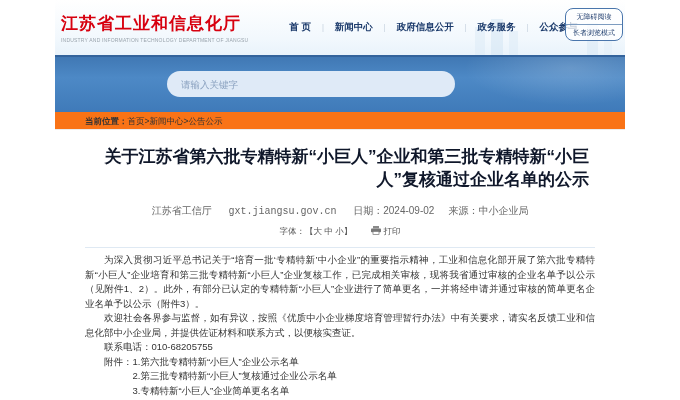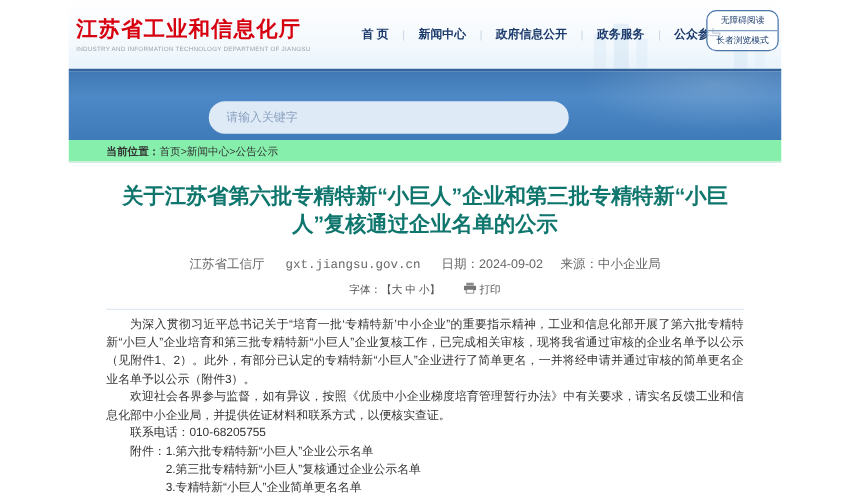--- a/index.html
+++ b/index.html
@@ -30,38 +30,38 @@
   .access-item { display:block; width:100%; text-align:center; font-size:7px; color:#1b3a6b;
     padding:4px 0; line-height:1; cursor:pointer; }
   .access-item + .access-item { border-top:1px solid #7d9cc0; }
 
   
   .band { height:57px; position:relative;
     border-top:2px solid #33639c;
     background:linear-gradient(180deg,#4078b4 0%,#4d89c6 38%,#3f7ab9 100%); }
   .band::after { content:""; position:absolute; right:0; top:0; width:180px; height:100%;
     background:radial-gradient(ellipse at 70% 20%, rgba(255,255,255,.18), rgba(255,255,255,0) 60%); }
-  .search-row { position:absolute; left:112px; top:24px; display:flex; align-items:center; z-index:2; }
+  .search-row { position:absolute; left:112px; top:14px; display:flex; align-items:center; z-index:2; }
   .search-input { width:288px; height:26px; border:none; outline:none; border-radius:13px;
     background:#dfeaf7; padding:0 14px; font-size:9.5px; color:#33475e;
     font-family:"Liberation Sans","DejaVu Sans",sans-serif; }
   .search-input::placeholder { color:#8ba2c0; }
   .search-btn { width:50px; height:27px; margin-left:12px; border:none; border-radius:5px;
     background:#1b4c8f; color:#fff; font-size:10px; font-weight:bold; letter-spacing:2px;
     cursor:pointer; font-family:"Liberation Sans","DejaVu Sans",sans-serif; }
 
   
-  .crumb { height:18px; line-height:18px; background:#86efac; border-bottom:1px solid #ececec;
+  .crumb { height:18px; line-height:18px; background:#f97316; border-bottom:1px solid #ececec;
     padding-left:30px; font-size:8.5px; color:#333; }
   .crumb b { font-weight:bold; color:#333; }
 
   
   .article { padding:0 30px; background:#fff; }
-  .art-title { margin:15px 6px 0; text-align:center; font-size:17px; font-weight:bold;
-    color:#0f766e; line-height:23px; }
+  .art-title { margin:15px 6px 0; text-align:right; font-size:17px; font-weight:bold;
+    color:#0f172a; line-height:23px; }
   .meta-row { margin-top:13px; text-align:center; font-size:10px; color:#666; }
   .meta-row span { margin:0 7px; }
   .meta-site { font-family:"Liberation Mono","DejaVu Sans Mono",monospace; letter-spacing:0; }
   .tool-row { margin-top:8px; text-align:center; font-size:8.5px; color:#555; }
   .tool-font { margin-right:16px; }
   .print-btn { cursor:pointer; color:#555; }
   .print-icn { display:inline-block; vertical-align:-1px; margin-right:3px; }
   .divider { margin-top:9px; border-top:1px solid #dfe9f3; }
 
   .bodytext { margin-top:5px; font-size:9.5px; line-height:14.5px; color:#333; text-align:justify; }

